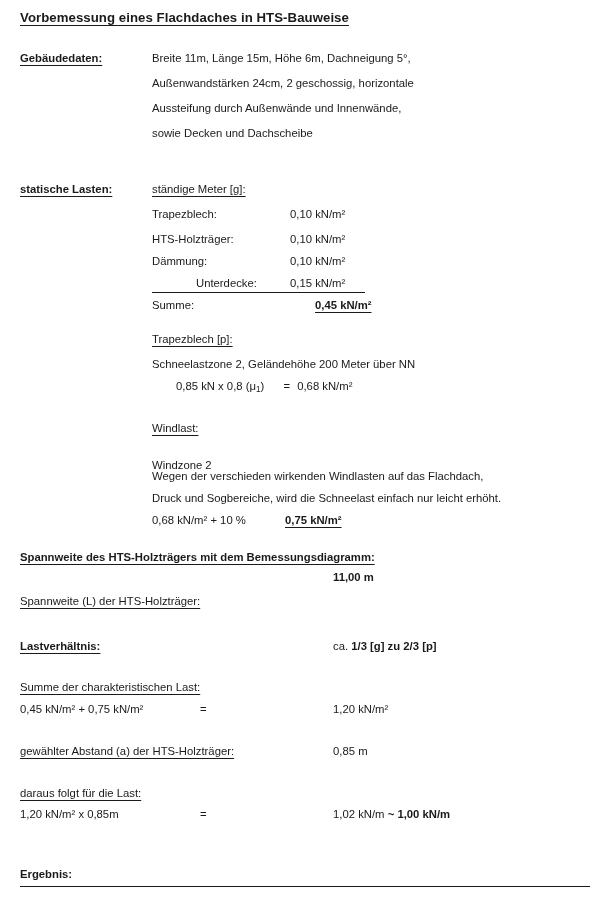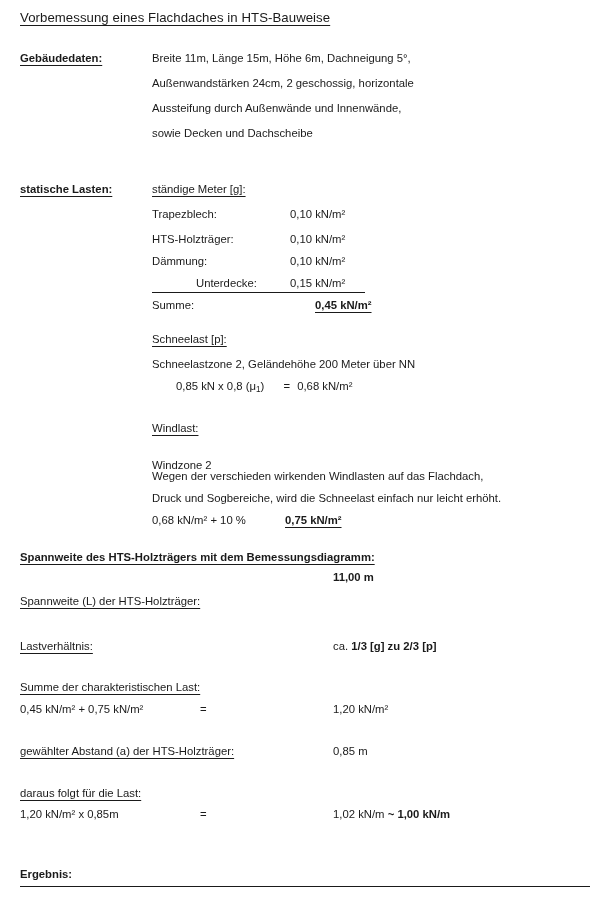--- a/index.html
+++ b/index.html
@@ -25,21 +25,21 @@
 
   .lbl-col  { left: 20px; }
   .mid-col  { left: 152px; }
   .val-col  { left: 290px; }
   .eq-col   { left: 200px; }
   .right-col{ left: 333px; }
 
   
   .doc-title {
     font-size: 13.2px;
-    font-weight: normal;
+    font-weight: bold;
     letter-spacing: .005em;
   }
   .u        { text-decoration: underline; text-underline-offset: 2.5px; text-decoration-thickness: 1.1px; }
   .b        { font-weight: bold; }
   .reg      { font-weight: normal; }
 
   
   .rule {
     position: absolute;
     height: 1px;
@@ -88,21 +88,21 @@
 <div class="abs val-col" style="top:256px;">0,10 kN/m²</div>
 
 <div class="abs mid-col" style="top:278px;margin-left:44px;">Unterdecke:</div>
 <div class="abs val-col" style="top:278px;">0,15 kN/m²</div>
 
 <div class="rule" style="left:152px; top:292px; width:213px;"></div>
 
 <div class="abs mid-col" style="top:300px;">Summe:</div>
 <div class="abs b u val-col" style="top:300px;margin-left:25px;">0,45 kN/m²</div>
 
-<div class="abs u mid-col" style="top:334px;">Schneelast [p]:</div>
+<div class="abs u mid-col" style="top:334px;">Trapezblech [p]:</div>
 <div class="abs mid-col" style="top:359px;">Schneelastzone 2, Geländehöhe 200 Meter über NN</div>
 
 <div class="abs mid-col" style="top:381px;margin-left:24px;">
   <span>0,85 kN x 0,8 (μ</span><sub>1</sub><span>)</span>
   <span style="display:inline-block;width:16px;"></span><span>=</span>
   <span style="display:inline-block;width:4px;"></span><span>0,68 kN/m²</span>
 </div>
 
 <div class="abs u mid-col" style="top:423px;">Windlast:</div>
 <div class="abs mid-col" style="top:460px;">Windzone 2</div>
@@ -110,21 +110,21 @@
 <div class="abs mid-col" style="top:493px;">Druck und Sogbereiche, wird die Schneelast einfach nur leicht erhöht.</div>
 
 <div class="abs mid-col" style="top:515px;">0,68 kN/m² + 10 %</div>
 <div class="abs b u" style="left:285px; top:515px;">0,75 kN/m²</div>
 
 <div class="abs b u lbl-col" style="top:552px;">Spannweite des HTS-Holzträgers mit dem Bemessungsdiagramm:</div>
 
 <div class="abs u lbl-col" style="top:596px;">Spannweite (L) der HTS-Holzträger:</div>
 <div class="abs b right-col" style="top:572px;">11,00 m</div>
 
-<div class="abs u lbl-col" style="top:641px;">Lastverhältnis:</div>
+<div class="abs u lbl-col" style="top:641px;font-weight:bold;">Lastverhältnis:</div>
 <div class="abs right-col" style="top:641px;">
   <span class="reg">ca.</span>
   <span class="b">1/3 [g] zu 2/3 [p]</span>
 </div>
 
 <div class="abs u lbl-col" style="top:682px;">Summe der charakteristischen Last:</div>
 <div class="abs" style="left:20px; top:704px;">0,45 kN/m² + 0,75 kN/m²</div>
 <div class="abs eq-col" style="top:704px;">=</div>
 <div class="abs right-col" style="top:704px;">1,20 kN/m²</div>
 

